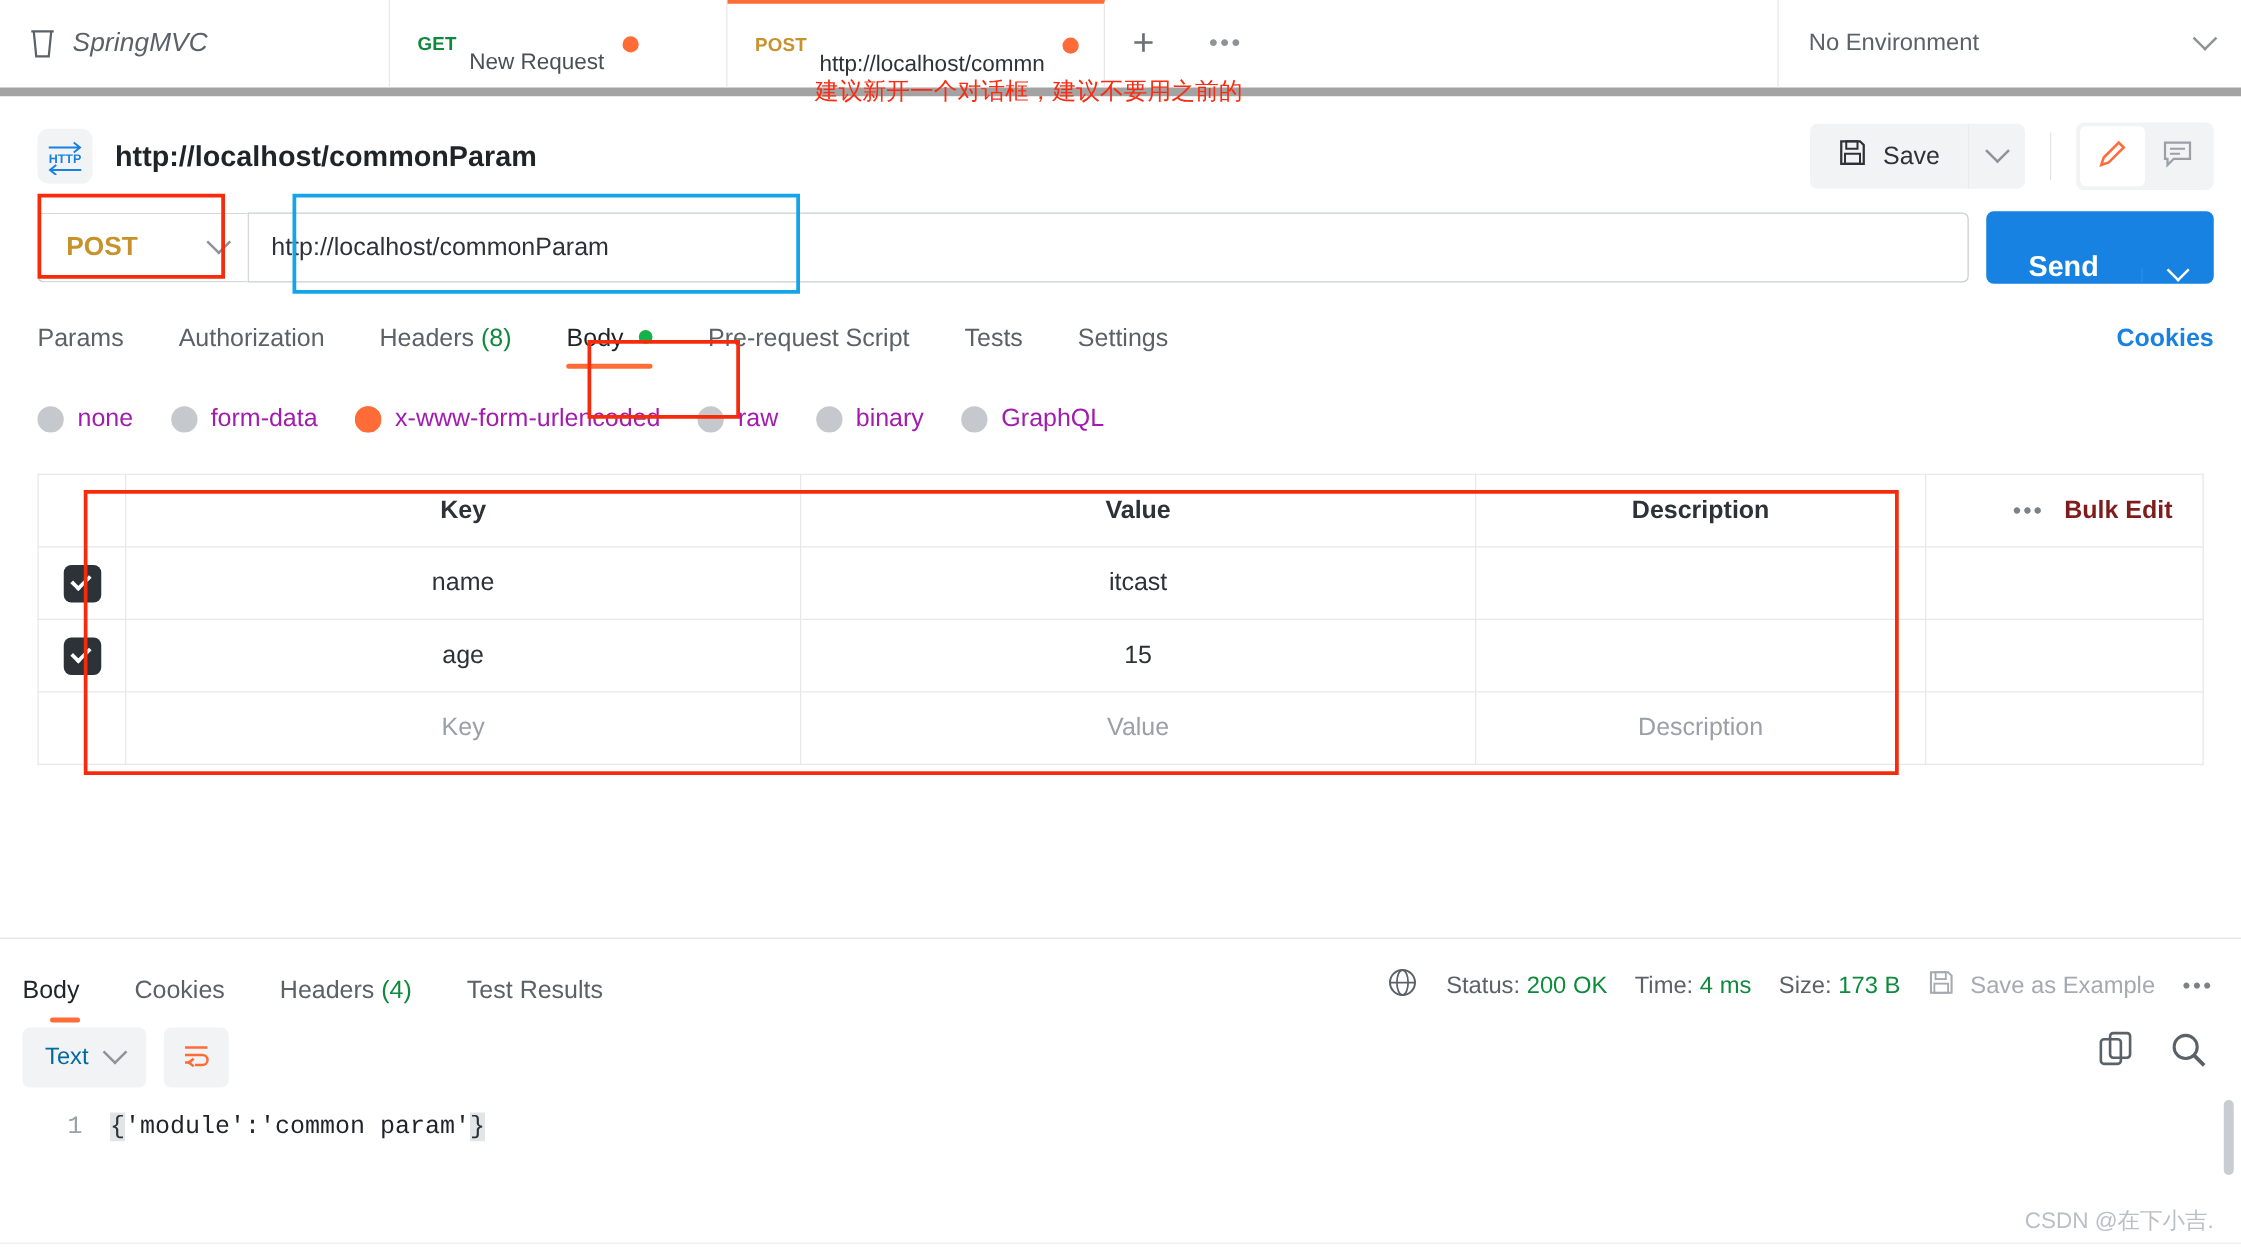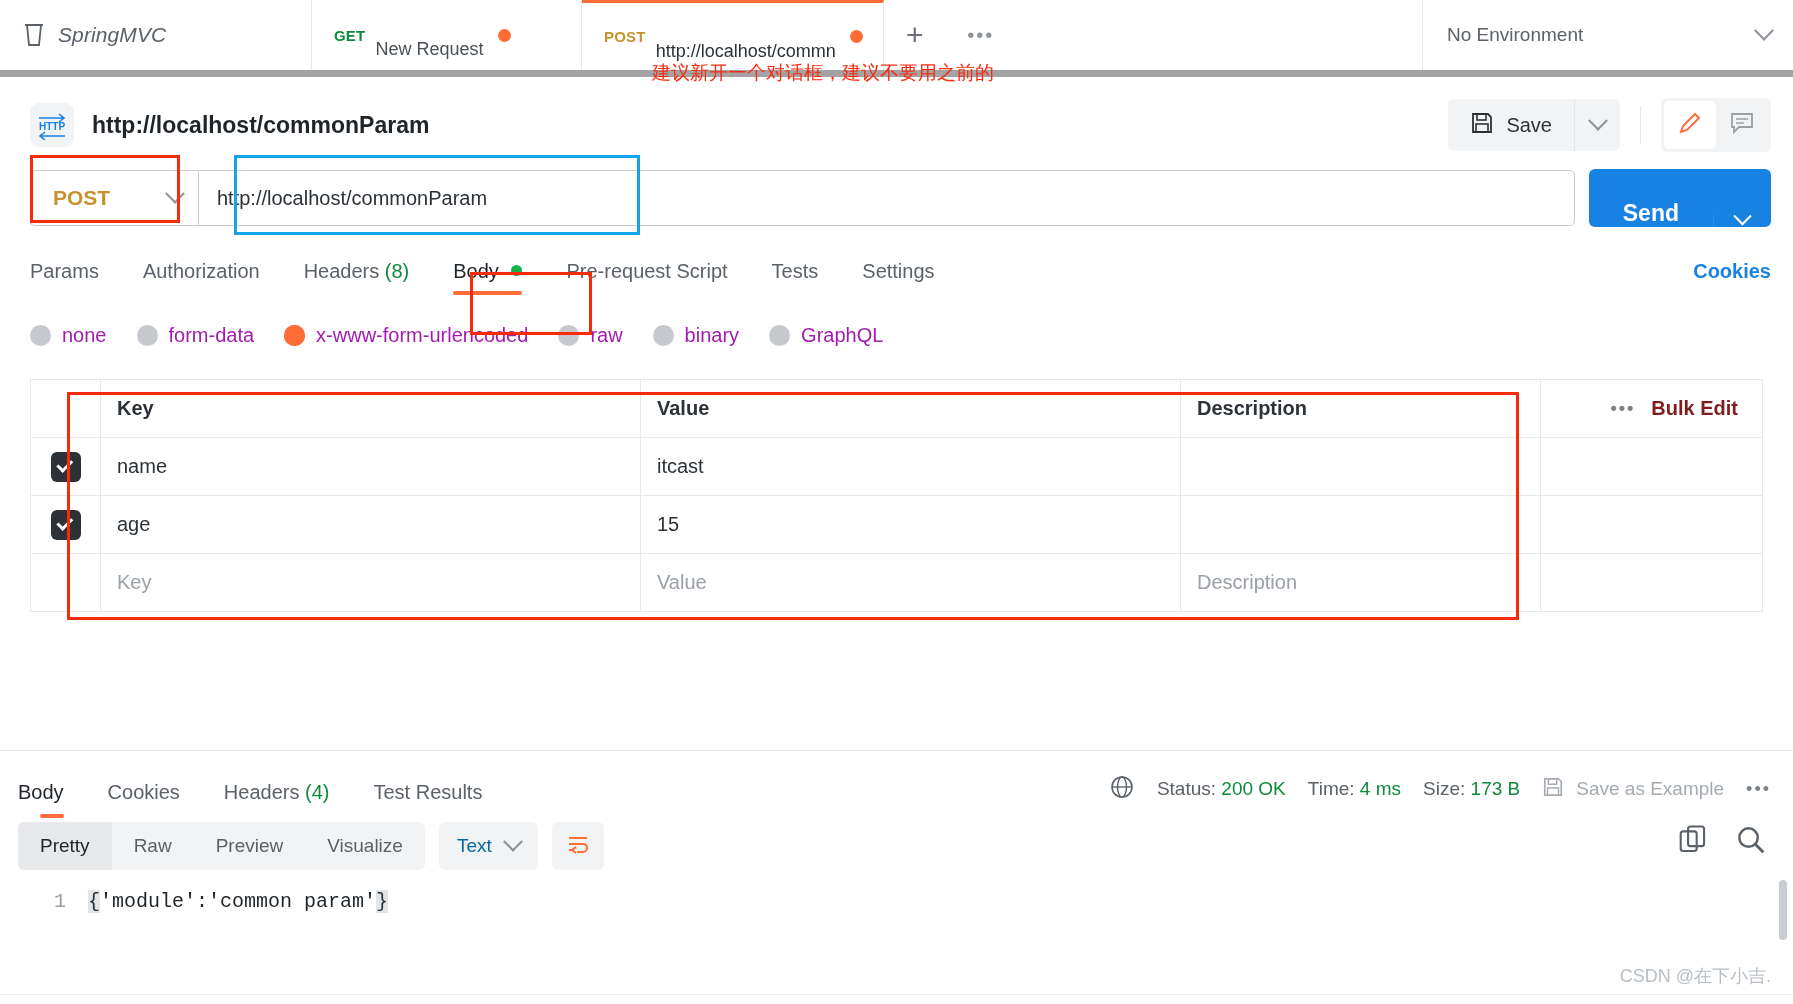--- a/index.html
+++ b/index.html
@@ -124,21 +124,21 @@
   
   .radios { display:flex; align-items:center; gap: 30px; padding: 0 30px; margin-top: 22px; height:36px;}
   .radio { display:flex; align-items:center; gap:11px; font-size:20px; color:#a21caf; }
   .rdot { width:21px; height:21px; border-radius:50%; background:#c5c9cd; flex:none;}
   .rdot.on { background:#ff6c37; box-shadow: inset 0 0 0 3px #ff6c37; }
 
   
   .kv-wrap { position:relative; margin: 26px 30px 0 30px; }
   .kv-table { width: 100%; border-collapse: collapse; border: 1px solid #e6e8eb; table-layout: fixed; }
   .kv-table th, .kv-table td {
-    border: 1px solid #e6e8eb; height: 58px; font-size:20px; text-align:left; font-weight:400;
+    border: 1px solid #e6e8eb; height: 58px; font-size:20px; text-align:center; font-weight:400;
     padding: 0 16px; vertical-align: middle;
   }
   .kv-table th { font-weight: 700; color:#2c3237; }
   .col-chk { width: 70px; padding: 0 !important; text-align:center !important;}
   .col-key { width: 540px; }
   .col-val { width: 540px; }
   .col-desc { width: 360px; }
   .col-act { width: auto; }
   .chkbox {
     width:30px; height:30px; border-radius:6px; background:#2c3237; display:inline-flex;
@@ -425,26 +425,20 @@
             <rect x="6" y="13" width="12" height="8" fill="none" stroke="#a4aab0" stroke-width="1.6"></rect>
           </svg>
         </span>
         <span>Save as Example</span>
       </span>
       <span class="ellipsis">•••</span>
     </div>
   </div>
 
   <div class="viewer-bar">
-    <div class="seg">
-      <div class="seg-item active">Pretty</div>
-      <div class="seg-item">Raw</div>
-      <div class="seg-item">Preview</div>
-      <div class="seg-item">Visualize</div>
-    </div>
     <div class="text-select">
       <span>Text</span>
       <span class="chev"></span>
     </div>
     <div class="wrap-btn">
       <span>
         <svg width="26" height="26" viewBox="0 0 26 26">
           <path d="M4 7 h18 M4 13 h14 a4 4 0 0 1 0 8 h-6 M4 19 h5" fill="none" stroke="#ff6c37" stroke-width="2"></path>
           <path d="M11 16 l-4 3 l4 3" fill="none" stroke="#ff6c37" stroke-width="2"></path>
         </svg>

